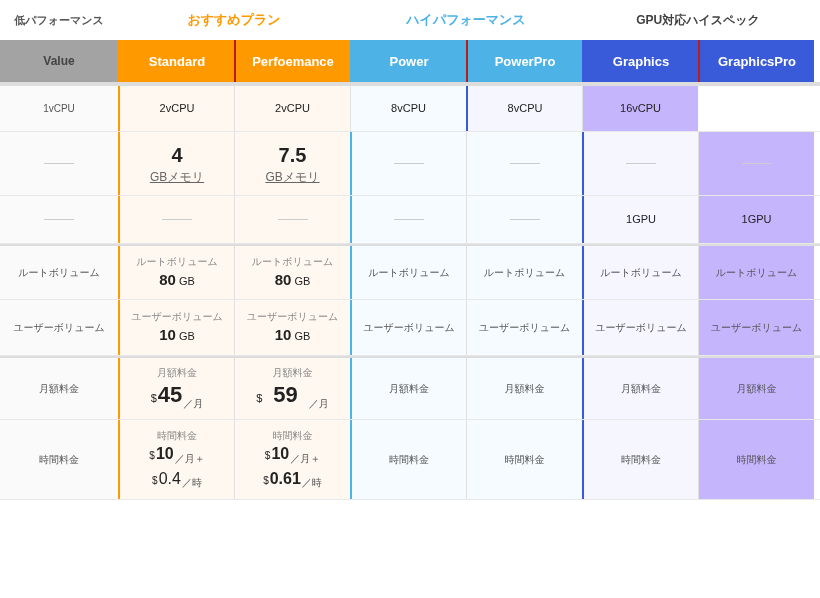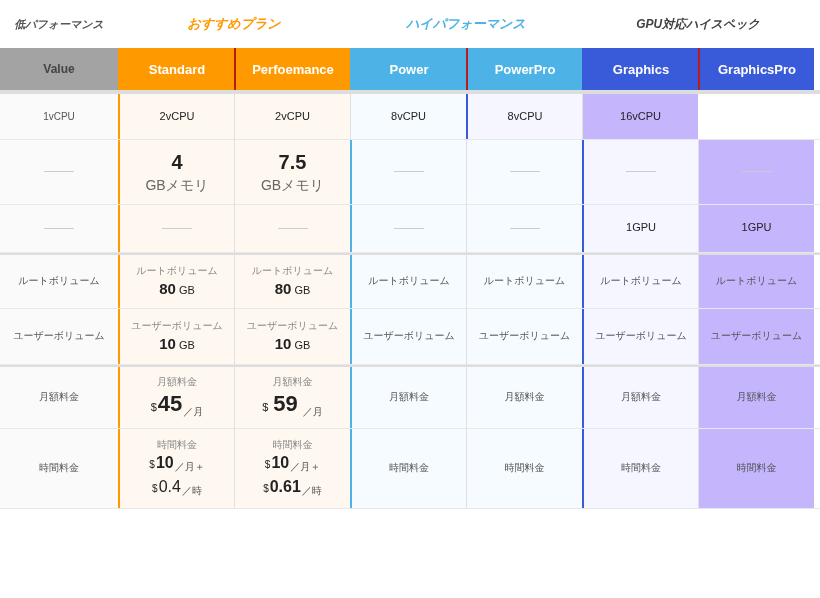--- a/index.html
+++ b/index.html
@@ -11,22 +11,21 @@
     }
     .outer {
       width: 820px;
       min-height: 598px;
       position: relative;
       overflow: hidden;
     }
     
     .cat-header {
       display: flex;
-      height: 48px;
-      font-style: italic;
+      height: 40px;
     }
     .cat-cell {
       display: flex;
       align-items: center;
       justify-content: center;
       font-weight: bold;
       font-size: 12px;
     }
     .cat-low { width: 118px; color: #555; font-size: 11px; }
     .cat-recommended { width: 232px; color: #f90; font-size: 13px; font-weight: bold; }
@@ -80,21 +79,21 @@
 
     .dc-value { width: 118px; color: #555; background: #fafafa; font-size: 10px; }
     .dc-standard { width: 116px; background: #fff8f0; }
     .dc-performance { width: 116px; background: #fff8f0; }
     .dc-power { width: 116px; background: #f5fbff; }
     .dc-powerpro { width: 116px; background: #f5fbff; }
     .dc-graphics { width: 116px; background: #f5f6ff; }
     .dc-graphicspro { width: 116px; background: #c4b5fd; }
 
     .big-num { font-size: 20px; font-weight: bold; }
-    .unit-text { font-size: 14px; color: #666; }
+    .unit-text { font-size: 12px; color: #666; text-decoration: underline; }
     .label-small { font-size: 10px; color: #888; }
 
     .col-divider-orange {
       border-left: 2px solid #f90 !important;
     }
     .col-divider-blue {
       border-left: 2px solid #4db3e6 !important;
     }
     .col-divider-indigo {
       border-left: 2px solid #3a5bd9 !important;
@@ -282,21 +281,21 @@
       <div class="price-row">
         <span style="font-size:11px;vertical-align:top;margin-top:3px;">$</span>
         <span style="font-size:22px;font-weight:bold;margin:0 1px;">45</span>
         <span style="font-size:10px;color:#555;align-self:flex-end;">／月</span>
       </div>
     </div>
     <div class="dc dc-performance">
       <span class="label-small">月額料金</span>
       <div class="price-row">
         <span style="font-size:11px;vertical-align:top;margin-top:3px;">$</span>
-        <span style="font-size:22px;font-weight:bold;margin:0 5px;">59</span>
+        <span style="font-size:22px;font-weight:bold;margin:0 11px;">59</span>
         <span style="font-size:10px;color:#555;align-self:flex-end;">／月</span>
       </div>
     </div>
     <div class="dc dc-power col-divider-blue">
       <span style="font-size:10px;color:#555;">月額料金</span>
     </div>
     <div class="dc dc-powerpro">
       <span style="font-size:10px;color:#555;">月額料金</span>
     </div>
     <div class="dc dc-graphics col-divider-indigo">

